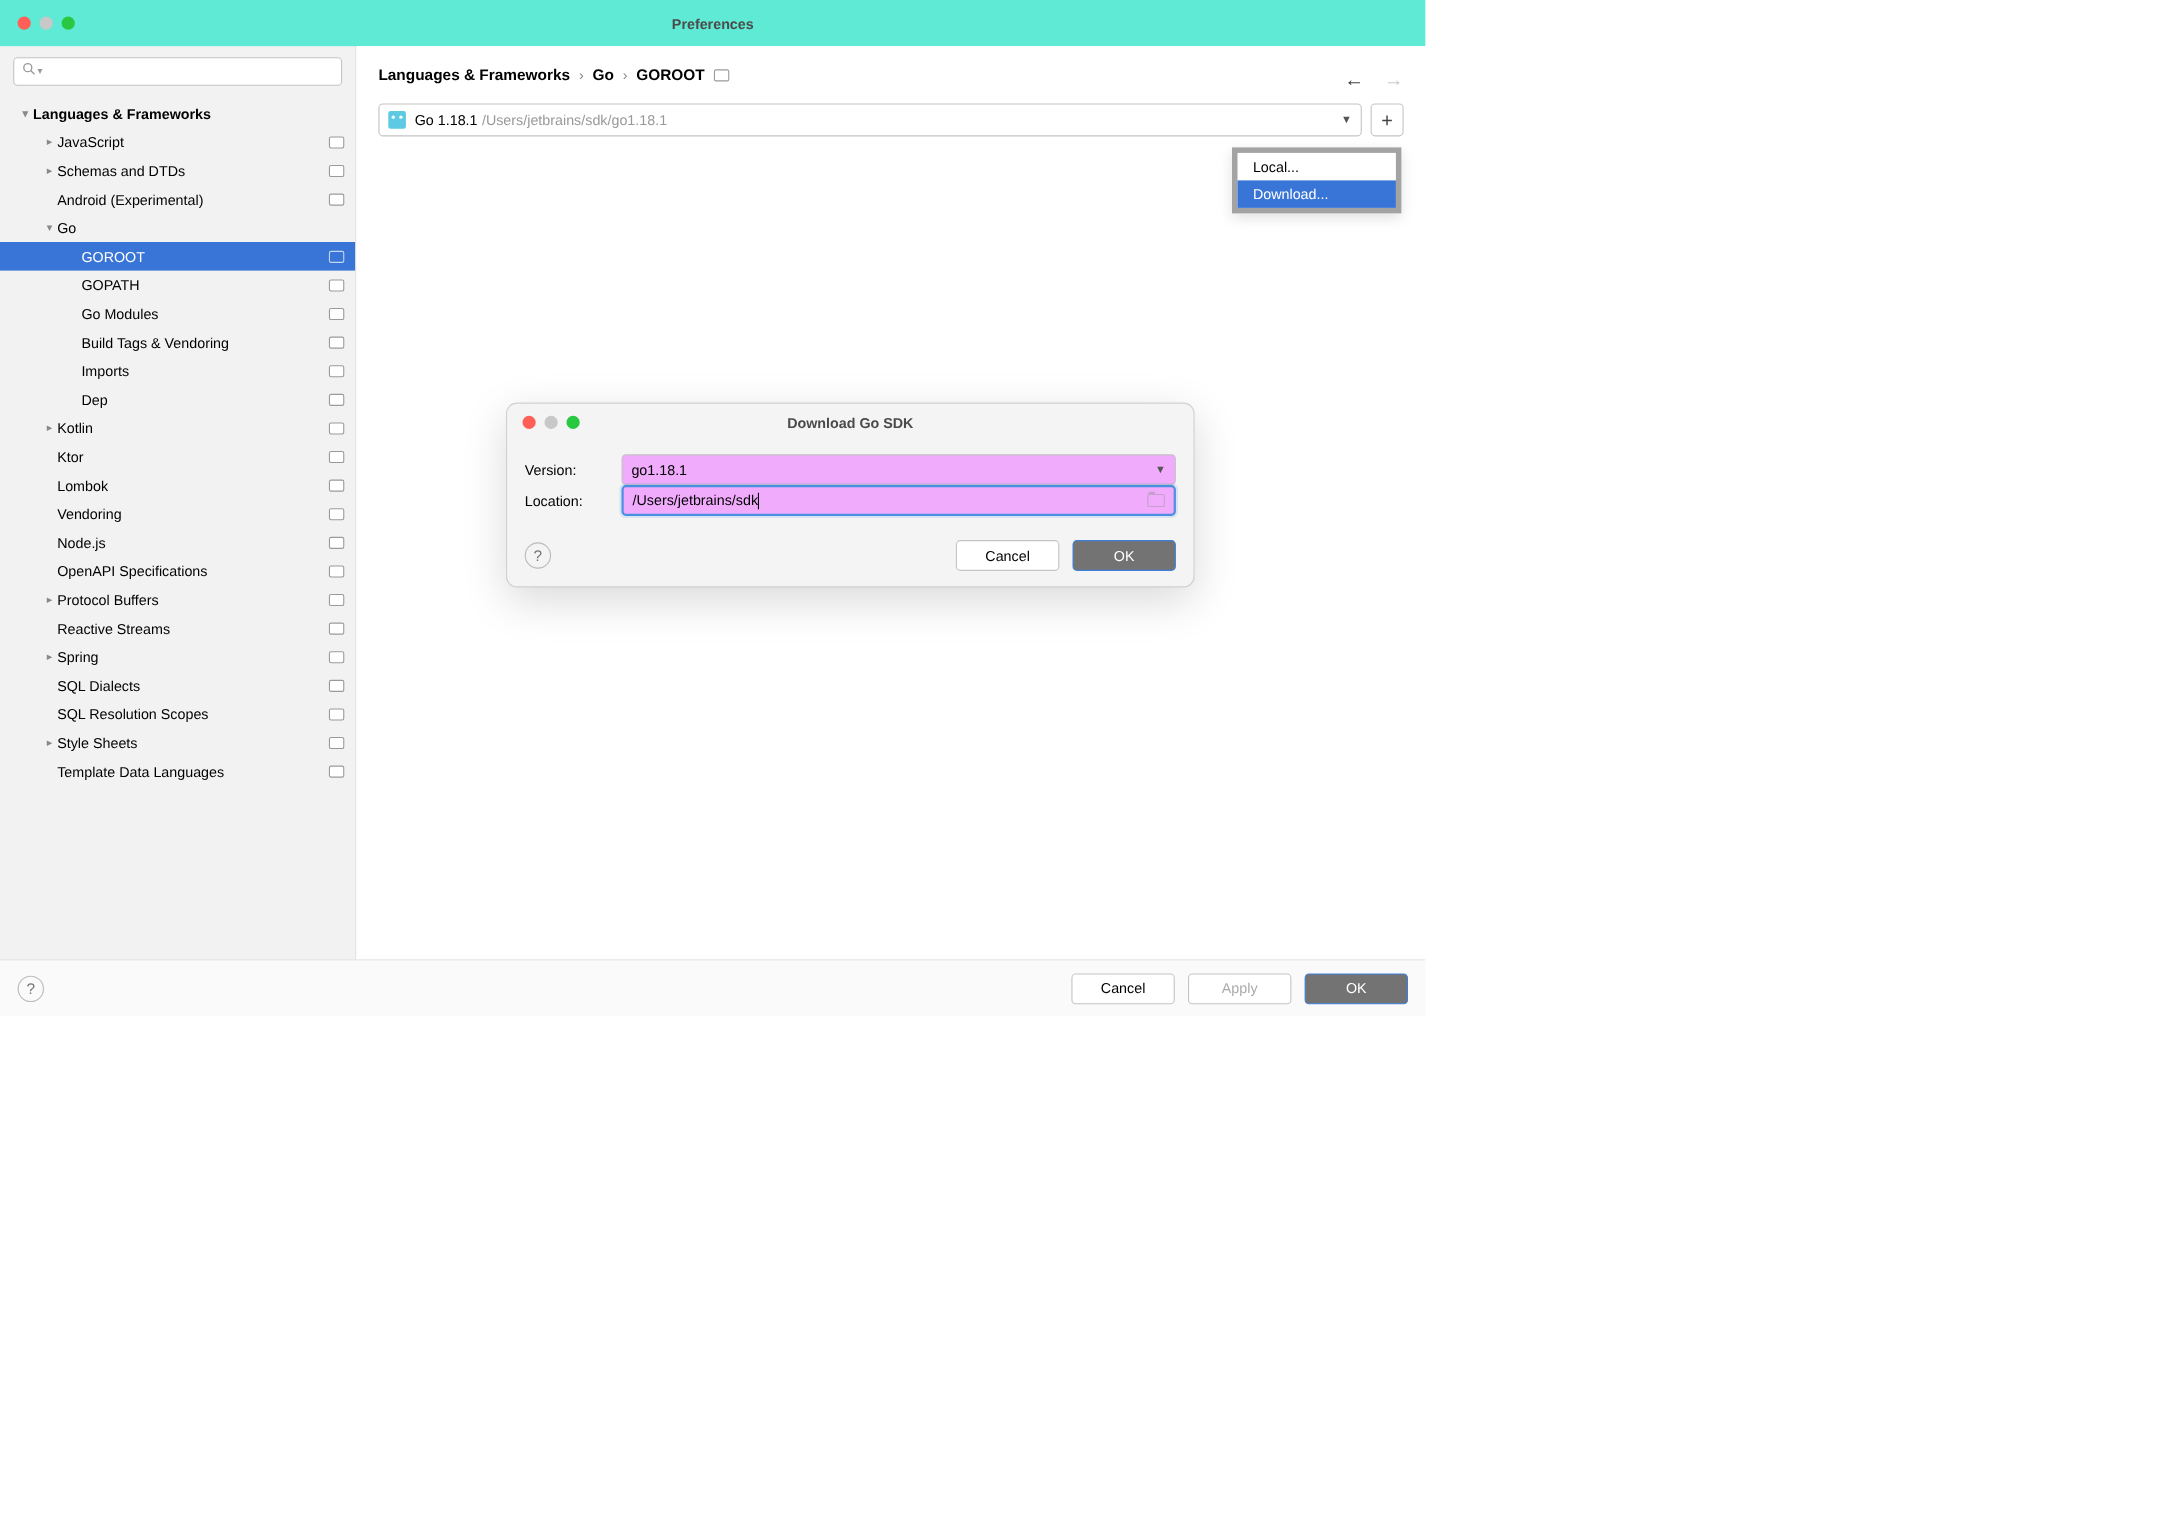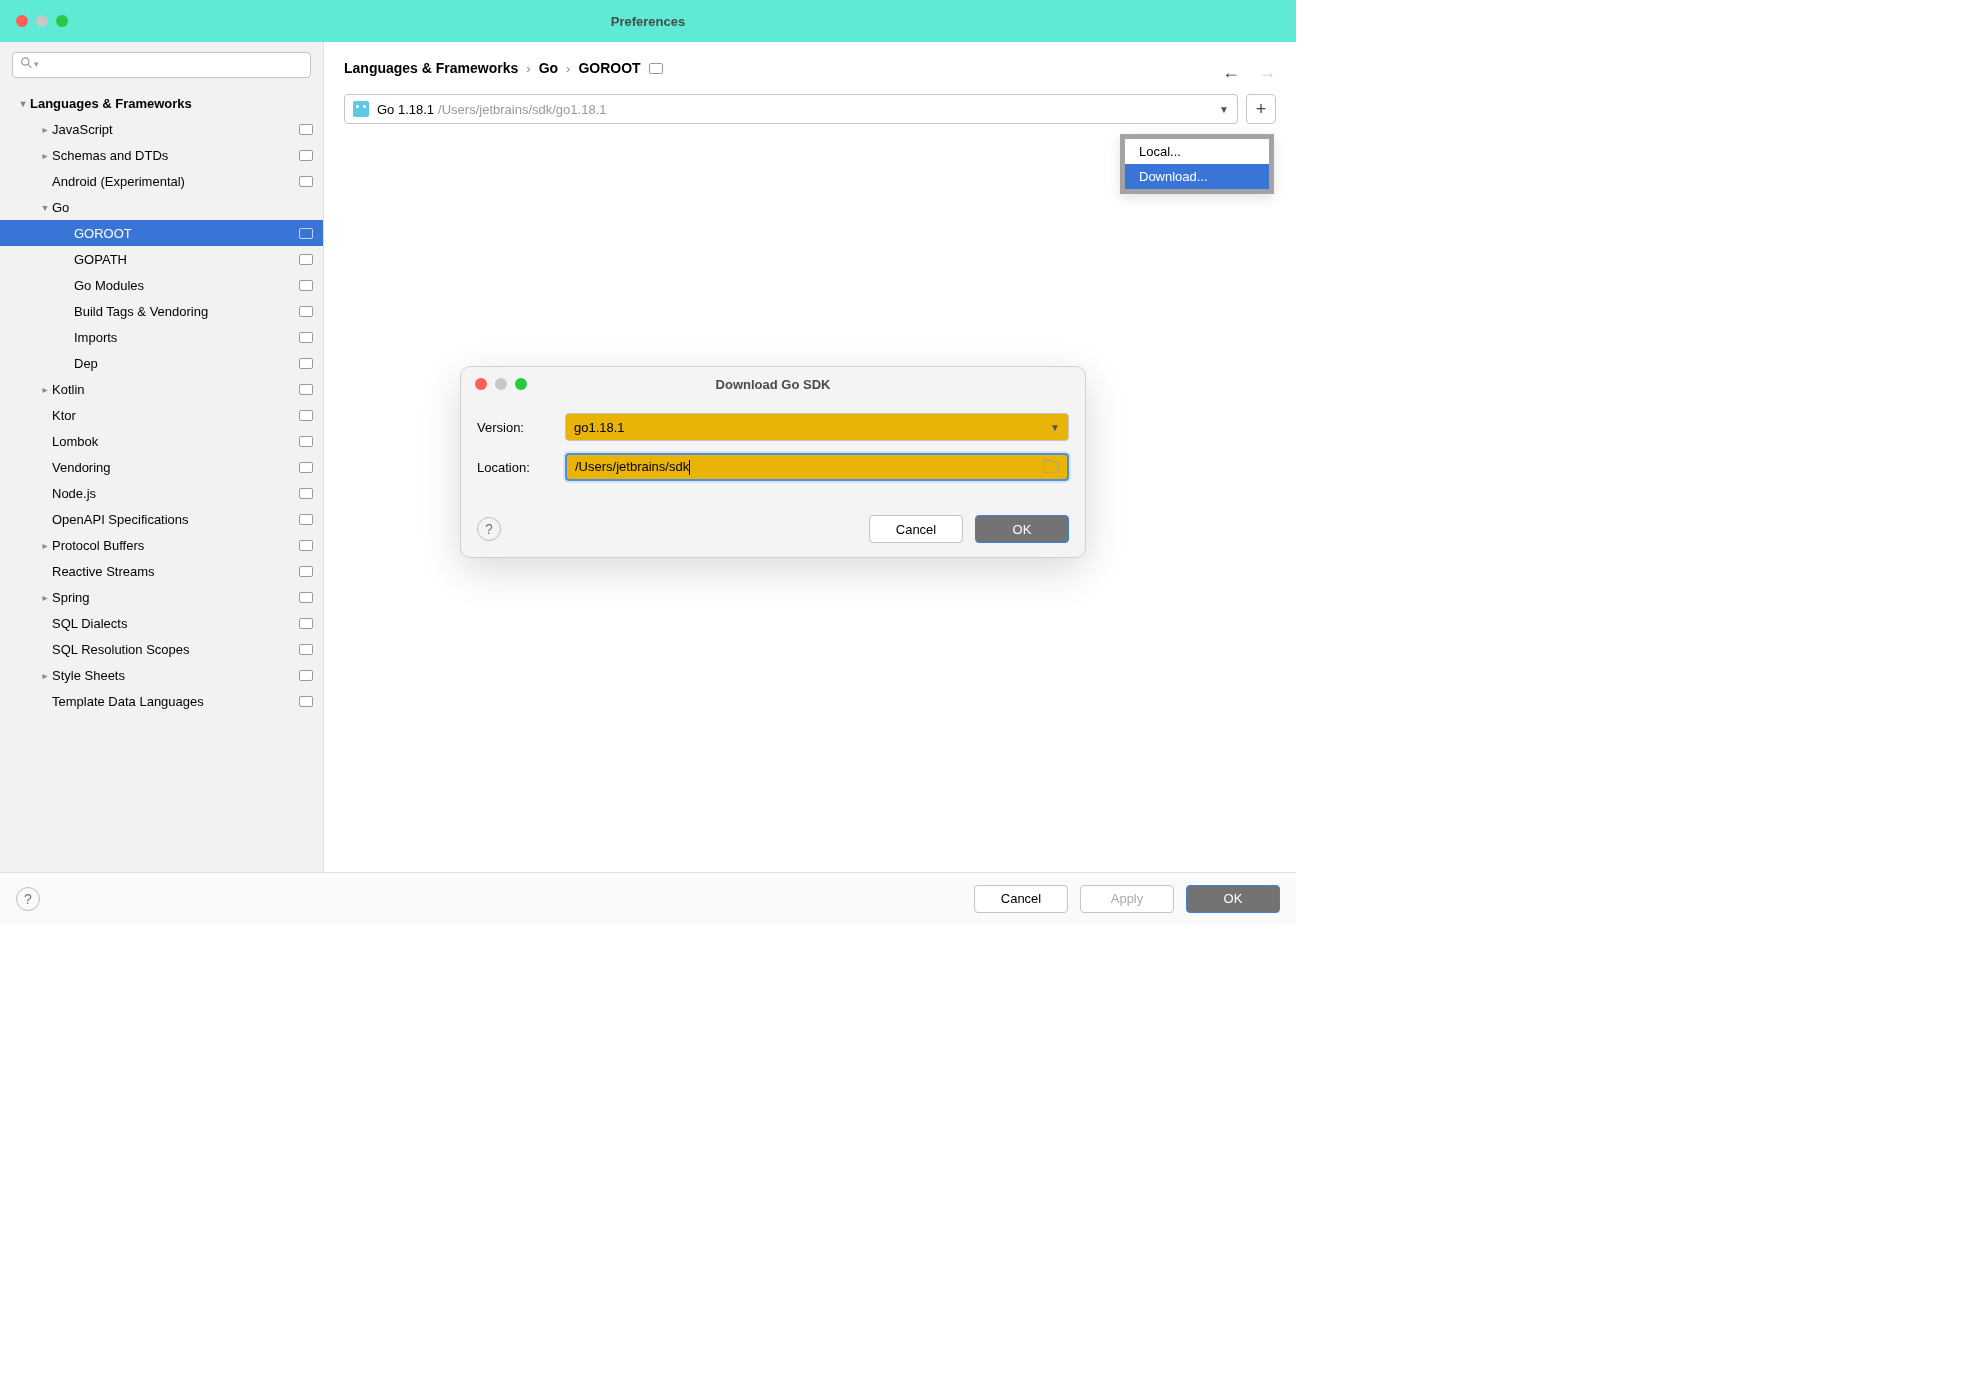--- a/index.html
+++ b/index.html
@@ -274,32 +274,31 @@
       font-weight: 600;
       font-size: 13px;
       color: #4a4a4a;
     }
     .dialog-body {
       padding: 12px 16px 14px 16px;
     }
     .form-row {
       display: flex;
       align-items: center;
-      margin-bottom: 12px;
     }
     .form-row .label {
       width: 88px;
       font-size: 13px;
     }
     .form-row .field {
       flex: 1;
       height: 28px;
       border: 1px solid #c4c4c4;
       border-radius: 4px;
-      background: #eab308;
+      background: #f0abfc;
       display: flex;
       align-items: center;
       padding: 0 8px;
     }
     .form-row .field.focused {
       border: 2px solid #4a90e2;
       box-shadow: 0 0 0 2px rgba(74,144,226,0.15);
     }
     .form-row .field .dd {
       margin-left: auto;

